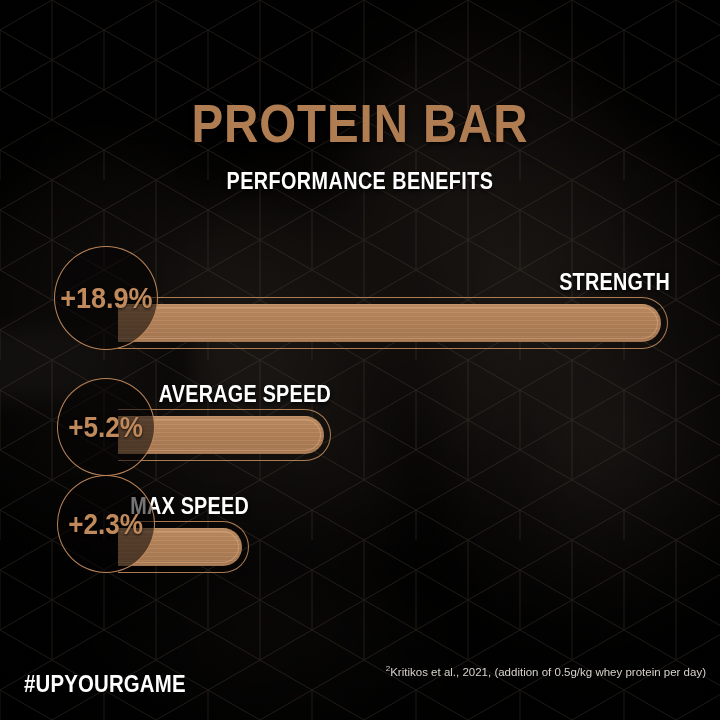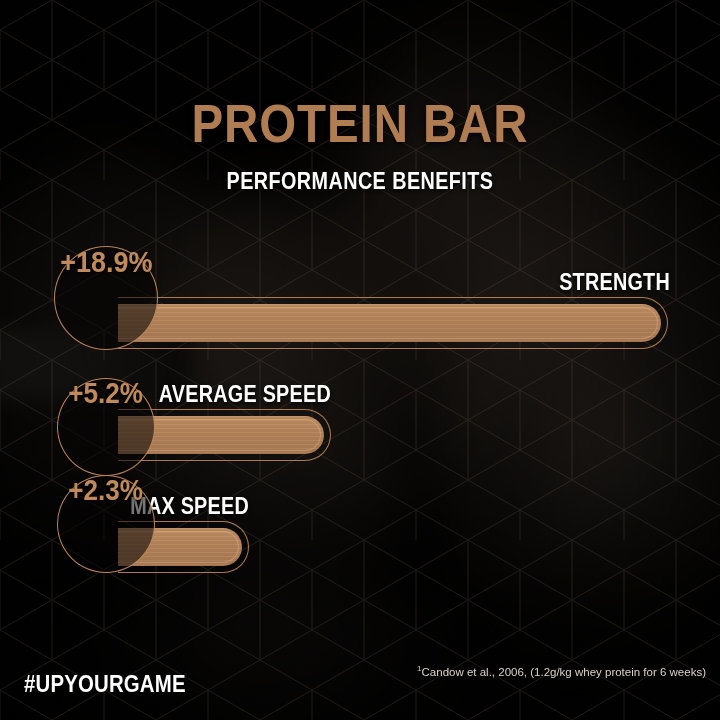--- a/index.html
+++ b/index.html
@@ -86,21 +86,21 @@
             border-left:none;border-radius:0 17px 17px 0;}
   .bar-stripes{position:absolute;inset:0;border-radius:0 20px 20px 0;
             background:repeating-linear-gradient(180deg,
               rgba(255,255,255,.05) 0 1px,
               rgba(0,0,0,.045) 1px 4px);
             opacity:.9;}
 
   .circle{position:absolute;border-radius:50%;
           border:1.5px solid rgba(196,138,92,.95);
           background:rgba(5,4,3,.55);
-          display:flex;align-items:flex-start;justify-content:center;}
+          display:flex;align-items:center;justify-content:center;}
   .circle span{font-family:"Liberation Sans Narrow","Liberation Sans",sans-serif;
           font-weight:700;color:#c08a5c;line-height:1;
           transform:scaleX(.9);display:block;
           text-shadow:0 1px 3px rgba(0,0,0,.8);}
 
   .blabel{position:absolute;
           font-family:"Liberation Sans Narrow","Liberation Sans",sans-serif;
           font-weight:700;color:#fff;font-size:23px;letter-spacing:.3px;
           transform:scaleX(.86);transform-origin:100% 50%;
           text-shadow:0 2px 5px rgba(0,0,0,.85);white-space:nowrap;line-height:1;}
@@ -192,17 +192,17 @@
             </div>
           </div>
           <div class="circle" style="left: 57px; top: 475px; width: 96px; height: 96px;">
             <span style="font-size: 29px;">+2.3%</span>
           </div>
         </div>
       </div>
 
     <div class="hashtag">#UPYOURGAME</div>
     <div class="refs" id="refs">
-        <div><sup>1</sup><span>Candow et al., 2006, (1.2g/kg whey protein for 6 weeks)</span></div>
+        <div><sup>2</sup><span>Kritikos et al., 2021, (addition of 0.5g/kg whey protein per day)</span></div>
       </div>
 
   </div>
 </div>
 
 </body></html>

